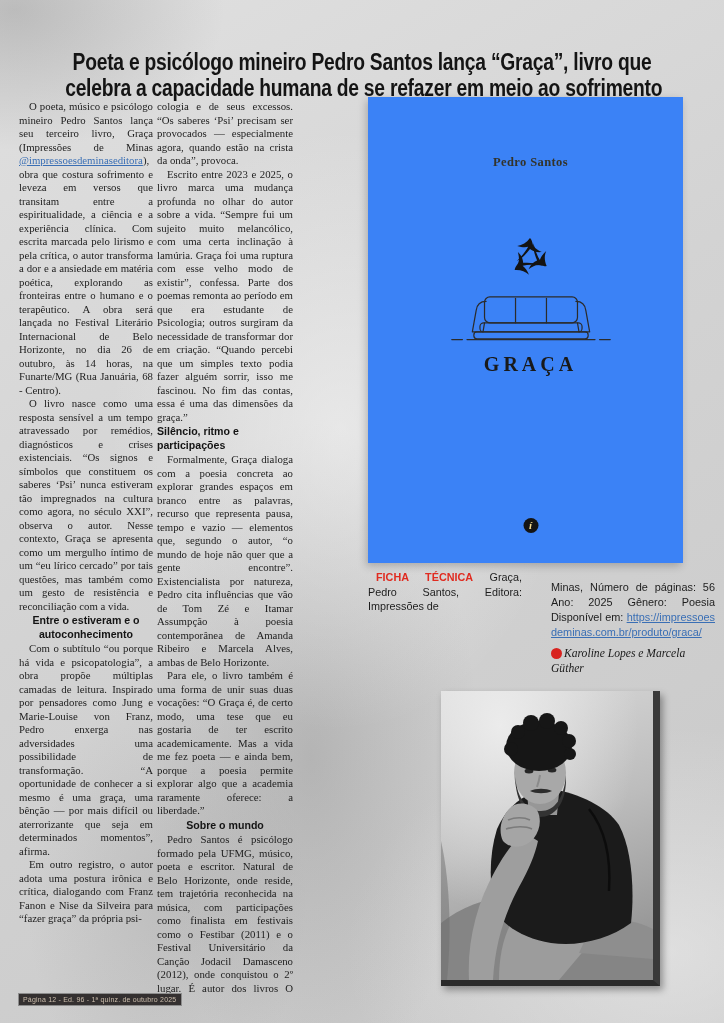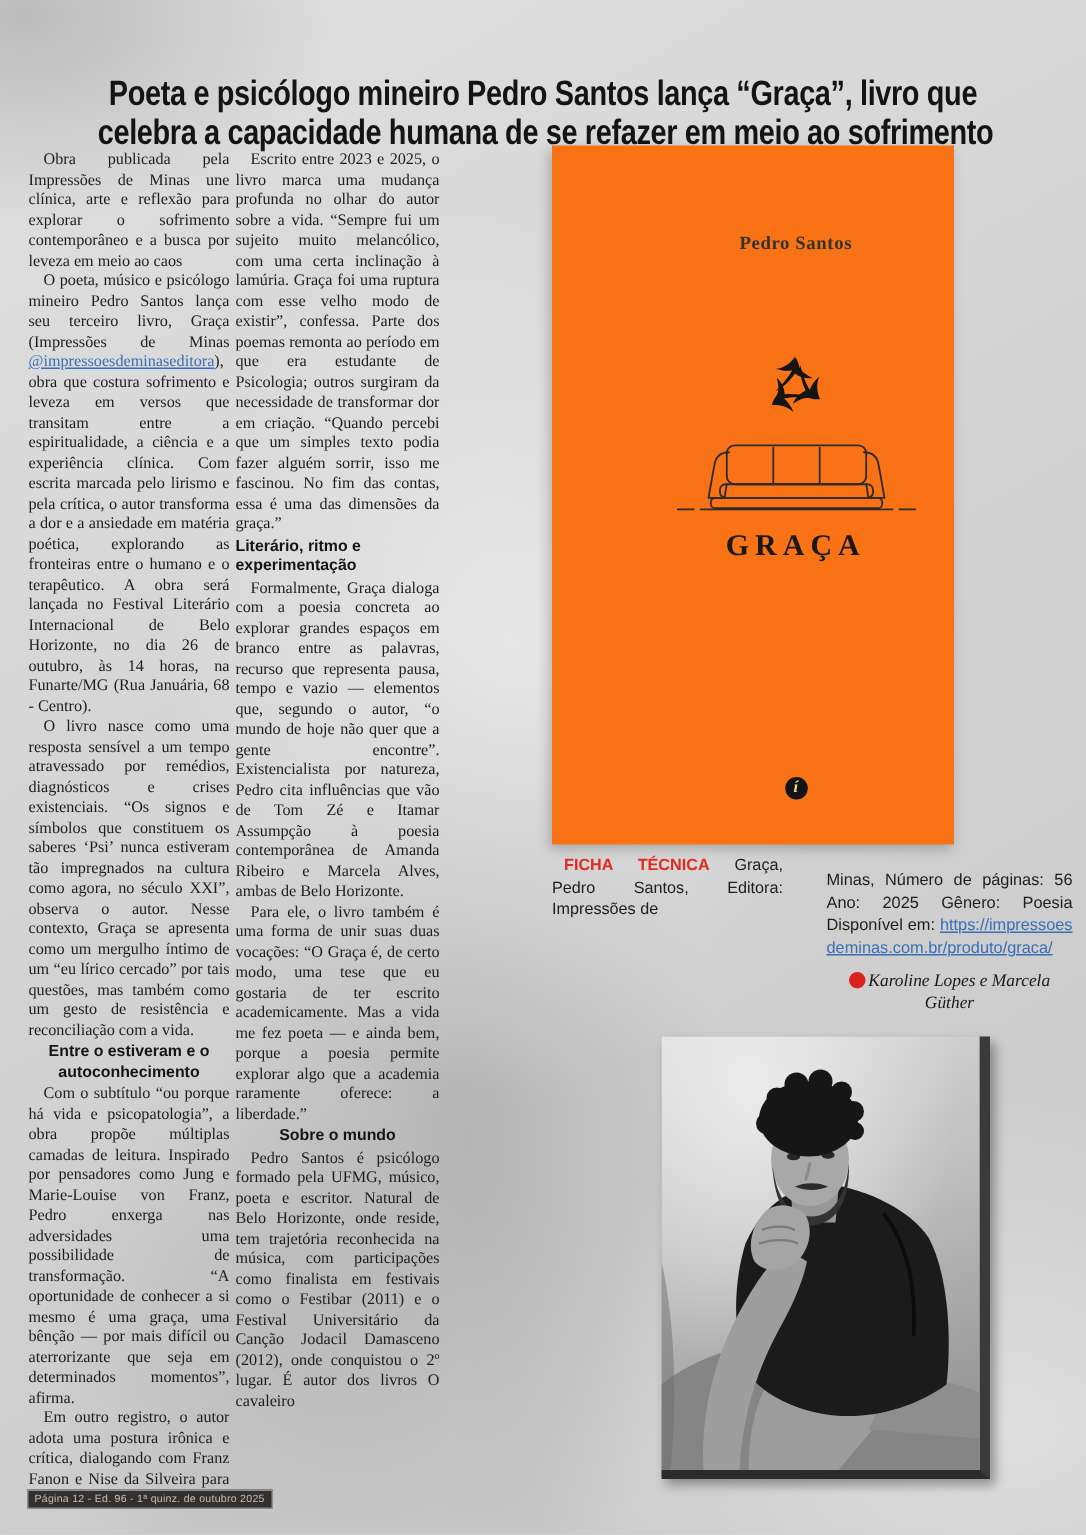--- a/index.html
+++ b/index.html
@@ -33,21 +33,21 @@
   .col1{left:19px;width:134px;}
   .col2{left:157px;width:136px;}
   .col p{margin:0;font-size:10.8px;line-height:13.5px;text-align:justify;text-indent:10px;}
   .col p.noindent{text-indent:0;}
   .subhead{margin:1px 0;font-family:"Liberation Sans", sans-serif;font-weight:700;
     font-size:10.6px;line-height:13.5px;color:#141414;}
   .subhead.center{text-align:center;}
   .ig-link{color:#3a6fb5;text-decoration:underline;cursor:pointer;}
 
   
-  .cover{position:absolute;left:368px;top:97px;width:268px;height:466px;background:#f97316;
+  .cover{position:absolute;left:368px;top:97px;width:315px;height:466px;background:#3b82f6;
     box-shadow:-2px 3px 8px rgba(0,0,0,.22);}
   .cover-inner{position:absolute;left:48px;top:0;width:229px;height:100%;}
   .cover-author{position:absolute;top:58px;width:100%;text-align:center;
     font-size:12.5px;font-weight:700;color:#33332a;letter-spacing:.4px;}
   .birds-wrap{position:absolute;top:138px;left:50%;transform:translateX(-50%);}
   .birds-wrap svg{overflow:visible;display:block;}
   .couch-wrap{position:absolute;top:196px;left:50%;transform:translateX(-50%);}
   .cover-title{position:absolute;top:256px;width:100%;text-align:center;
     font-size:20px;font-weight:700;letter-spacing:4px;color:#191919;}
   .pub-logo{position:absolute;top:421px;left:50%;transform:translateX(-50%);
@@ -55,21 +55,21 @@
     font-style:italic;font-size:11px;line-height:14px;text-align:center;font-weight:700;}
 
   
   .col3{position:absolute;left:368px;top:570px;width:154px;color:#1d1d1d;}
   .col3 p{margin:0;font-size:11.2px;line-height:14.6px;text-align:justify;}
   .col3 .ficha{font-family:"Liberation Sans", sans-serif;font-size:10.8px;line-height:14.6px;text-indent:8px;}
   .ficha-label{color:#e02b20;font-weight:700;}
   .col4{position:absolute;left:551px;top:580px;width:164px;color:#1d1d1d;
     font-family:"Liberation Sans", sans-serif;font-size:10.9px;line-height:15px;text-align:justify;}
   .url-link{color:#3a6fb5;text-decoration:underline;word-break:break-all;cursor:pointer;}
-  .byline{margin-top:7px;text-align:center;font-family:"Liberation Serif", serif;
+  .byline{margin-top:7px;text-align:left;font-family:"Liberation Serif", serif;
     font-style:italic;font-size:11.6px;line-height:14.5px;color:#1a1a1a;}
   .byline .dot{display:inline-block;width:11px;height:11px;border-radius:50%;
     background:#d8231f;margin-right:2px;vertical-align:-1.5px;}
 
   
   .photo{position:absolute;left:441px;top:691px;width:212px;height:289px;
     border-right:7px solid #3a3a3a;border-bottom:6px solid #2b2b2b;
     box-shadow:3px 4px 7px rgba(0,0,0,.35);}
   .photo svg{display:block;}
 
@@ -85,31 +85,31 @@
 <div class="bg-art"></div>
 
 <div class="page">
 
   <h1 class="headline">
     <span class="tline">Poeta e psicólogo mineiro Pedro Santos lança “Graça”, livro que</span>
     <span class="tline">celebra a capacidade humana de se refazer em meio ao sofrimento</span>
   </h1>
 
   <div class="col col1">
-    <p>Obra publicada pela Impressões de Minas une clínica, arte e reflexão para explorar o sofrimento contemporâneo e a busca por leveza em meio ao caos</p>
     <p><span>O poeta, músico e psicólogo mineiro Pedro Santos lança seu terceiro livro, Graça (Impressões de Minas </span><span class="ig-link">@impressoesdeminaseditora</span><span>), obra que costura sofrimento e leveza em versos que transitam entre a espiritualidade, a ciência e a experiência clínica. Com escrita marcada pelo lirismo e pela crítica, o autor transforma a dor e a ansiedade em matéria poética, explorando as fronteiras entre o humano e o terapêutico. A obra será lançada no Festival Literário Internacional de Belo Horizonte, no dia 26 de outubro, às 14 horas, na Funarte/MG (Rua Januária, 68 - Centro).</span></p>
     <p>O livro nasce como uma resposta sensível a um tempo atravessado por remédios, diagnósticos e crises existenciais. “Os signos e símbolos que constituem os saberes ‘Psi’ nunca estiveram tão impregnados na cultura como agora, no século XXI”, observa o autor. Nesse contexto, Graça se apresenta como um mergulho íntimo de um “eu lírico cercado” por tais questões, mas também como um gesto de resistência e reconciliação com a vida.</p>
     <h3 class="subhead center">Entre o estiveram e o autoconhecimento</h3>
     <p>Com o subtítulo “ou porque há vida e psicopatologia”, a obra propõe múltiplas camadas de leitura. Inspirado por pensadores como Jung e Marie-Louise von Franz, Pedro enxerga nas adversidades uma possibilidade de transformação. “A oportunidade de conhecer a si mesmo é uma graça, uma bênção — por mais difícil ou aterrorizante que seja em determinados momentos”, afirma.</p>
     <p>Em outro registro, o autor adota uma postura irônica e crítica, dialogando com Franz Fanon e Nise da Silveira para “fazer graça” da própria psi-</p>
   </div>
 
   <div class="col col2">
+    <p class="noindent">cologia e de seus excessos. “Os saberes ‘Psi’ precisam ser provocados — especialmente agora, quando estão na crista da onda”, provoca.</p>
     <p>Escrito entre 2023 e 2025, o livro marca uma mudança profunda no olhar do autor sobre a vida. “Sempre fui um sujeito muito melancólico, com uma certa inclinação à lamúria. Graça foi uma ruptura com esse velho modo de existir”, confessa. Parte dos poemas remonta ao período em que era estudante de Psicologia; outros surgiram da necessidade de transformar dor em criação. “Quando percebi que um simples texto podia fazer alguém sorrir, isso me fascinou. No fim das contas, essa é uma das dimensões da graça.”</p>
-    <h3 class="subhead">Literário, ritmo e experimentação</h3>
+    <h3 class="subhead">Silêncio, ritmo e participações</h3>
     <p>Formalmente, Graça dialoga com a poesia concreta ao explorar grandes espaços em branco entre as palavras, recurso que representa pausa, tempo e vazio — elementos que, segundo o autor, “o mundo de hoje não quer que a gente encontre”. Existencialista por natureza, Pedro cita influências que vão de Tom Zé e Itamar Assumpção à poesia contemporânea de Amanda Ribeiro e Marcela Alves, ambas de Belo Horizonte.</p>
     <p>Para ele, o livro também é uma forma de unir suas duas vocações: “O Graça é, de certo modo, uma tese que eu gostaria de ter escrito academicamente. Mas a vida me fez poeta — e ainda bem, porque a poesia permite explorar algo que a academia raramente oferece: a liberdade.”</p>
     <h3 class="subhead center">Sobre o mundo</h3>
     <p>Pedro Santos é psicólogo formado pela UFMG, músico, poeta e escritor. Natural de Belo Horizonte, onde reside, tem trajetória reconhecida na música, com participações como finalista em festivais como o Festibar (2011) e o Festival Universitário da Canção Jodacil Damasceno (2012), onde conquistou o 2º lugar. É autor dos livros O cavaleiro</p>
   </div>
 
   <div class="cover">
     <div class="cover-inner">
       <div class="cover-author">Pedro Santos</div>
 

